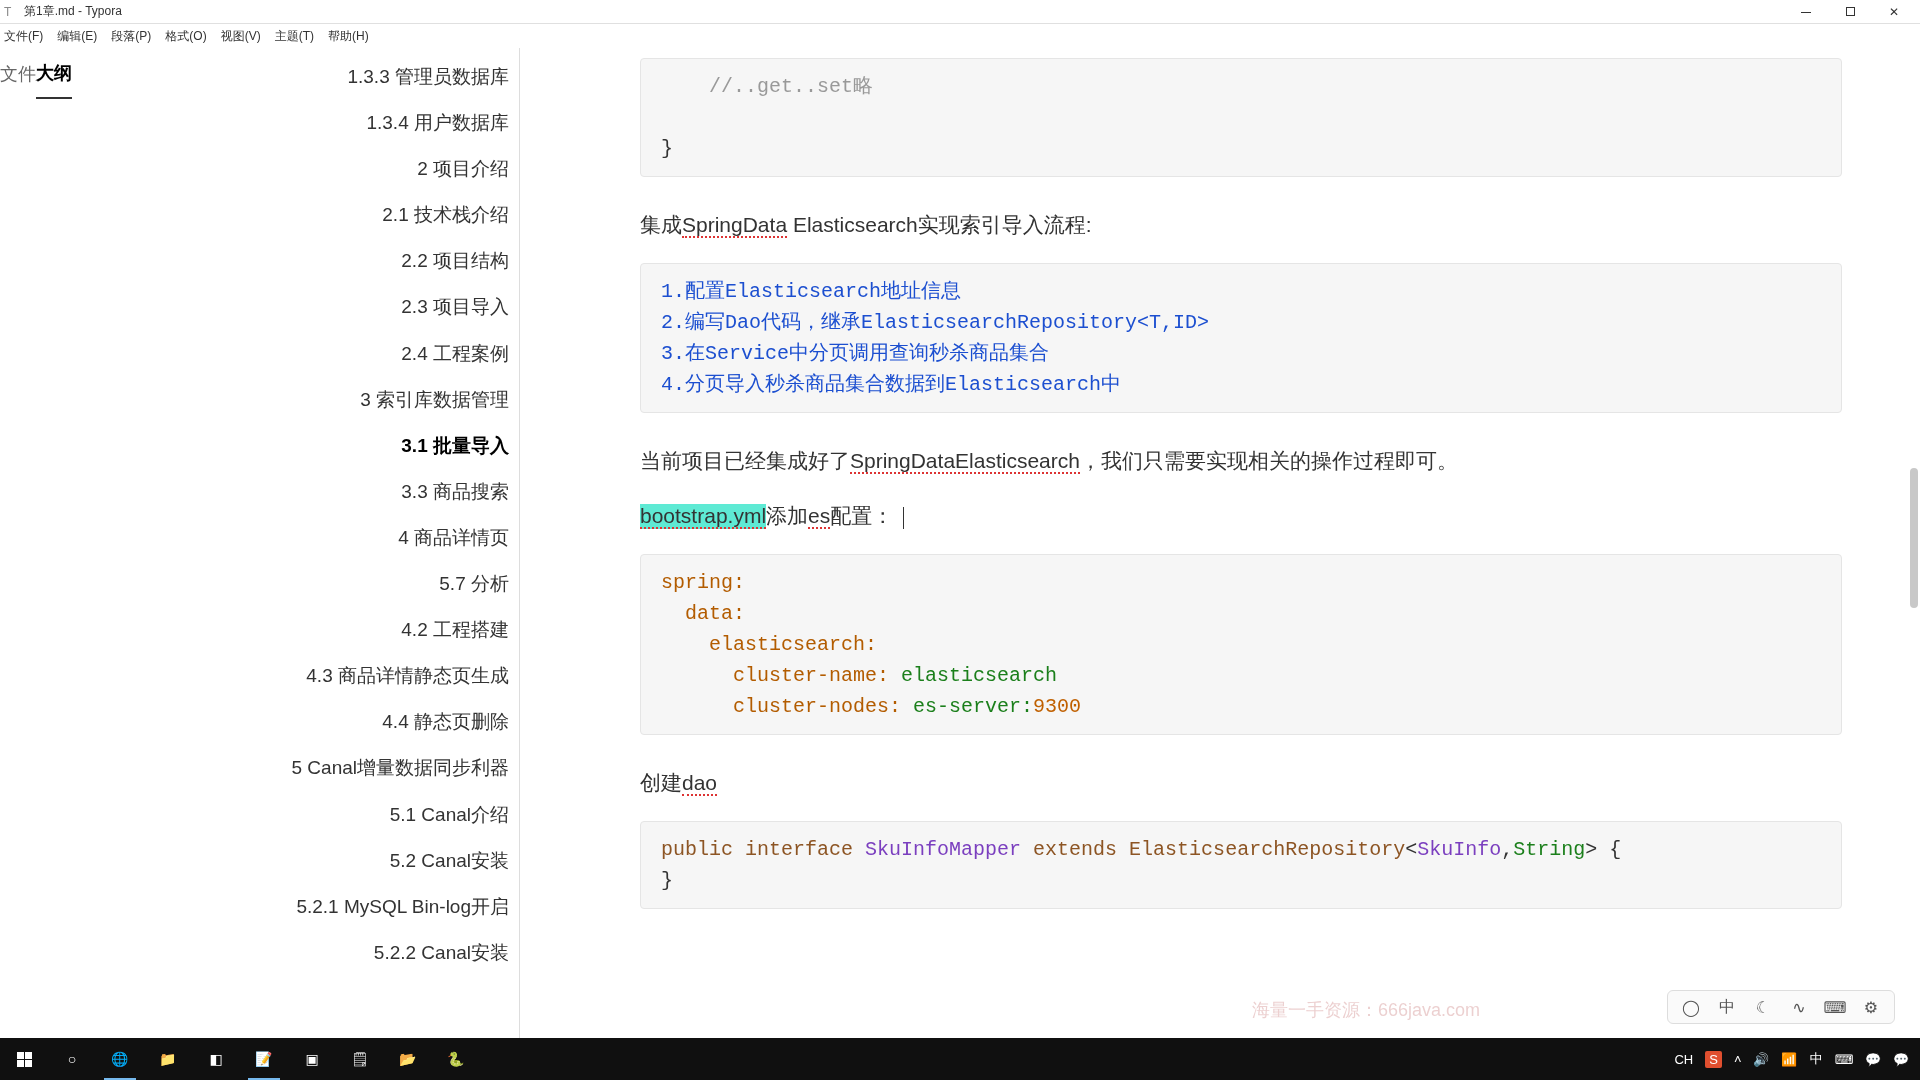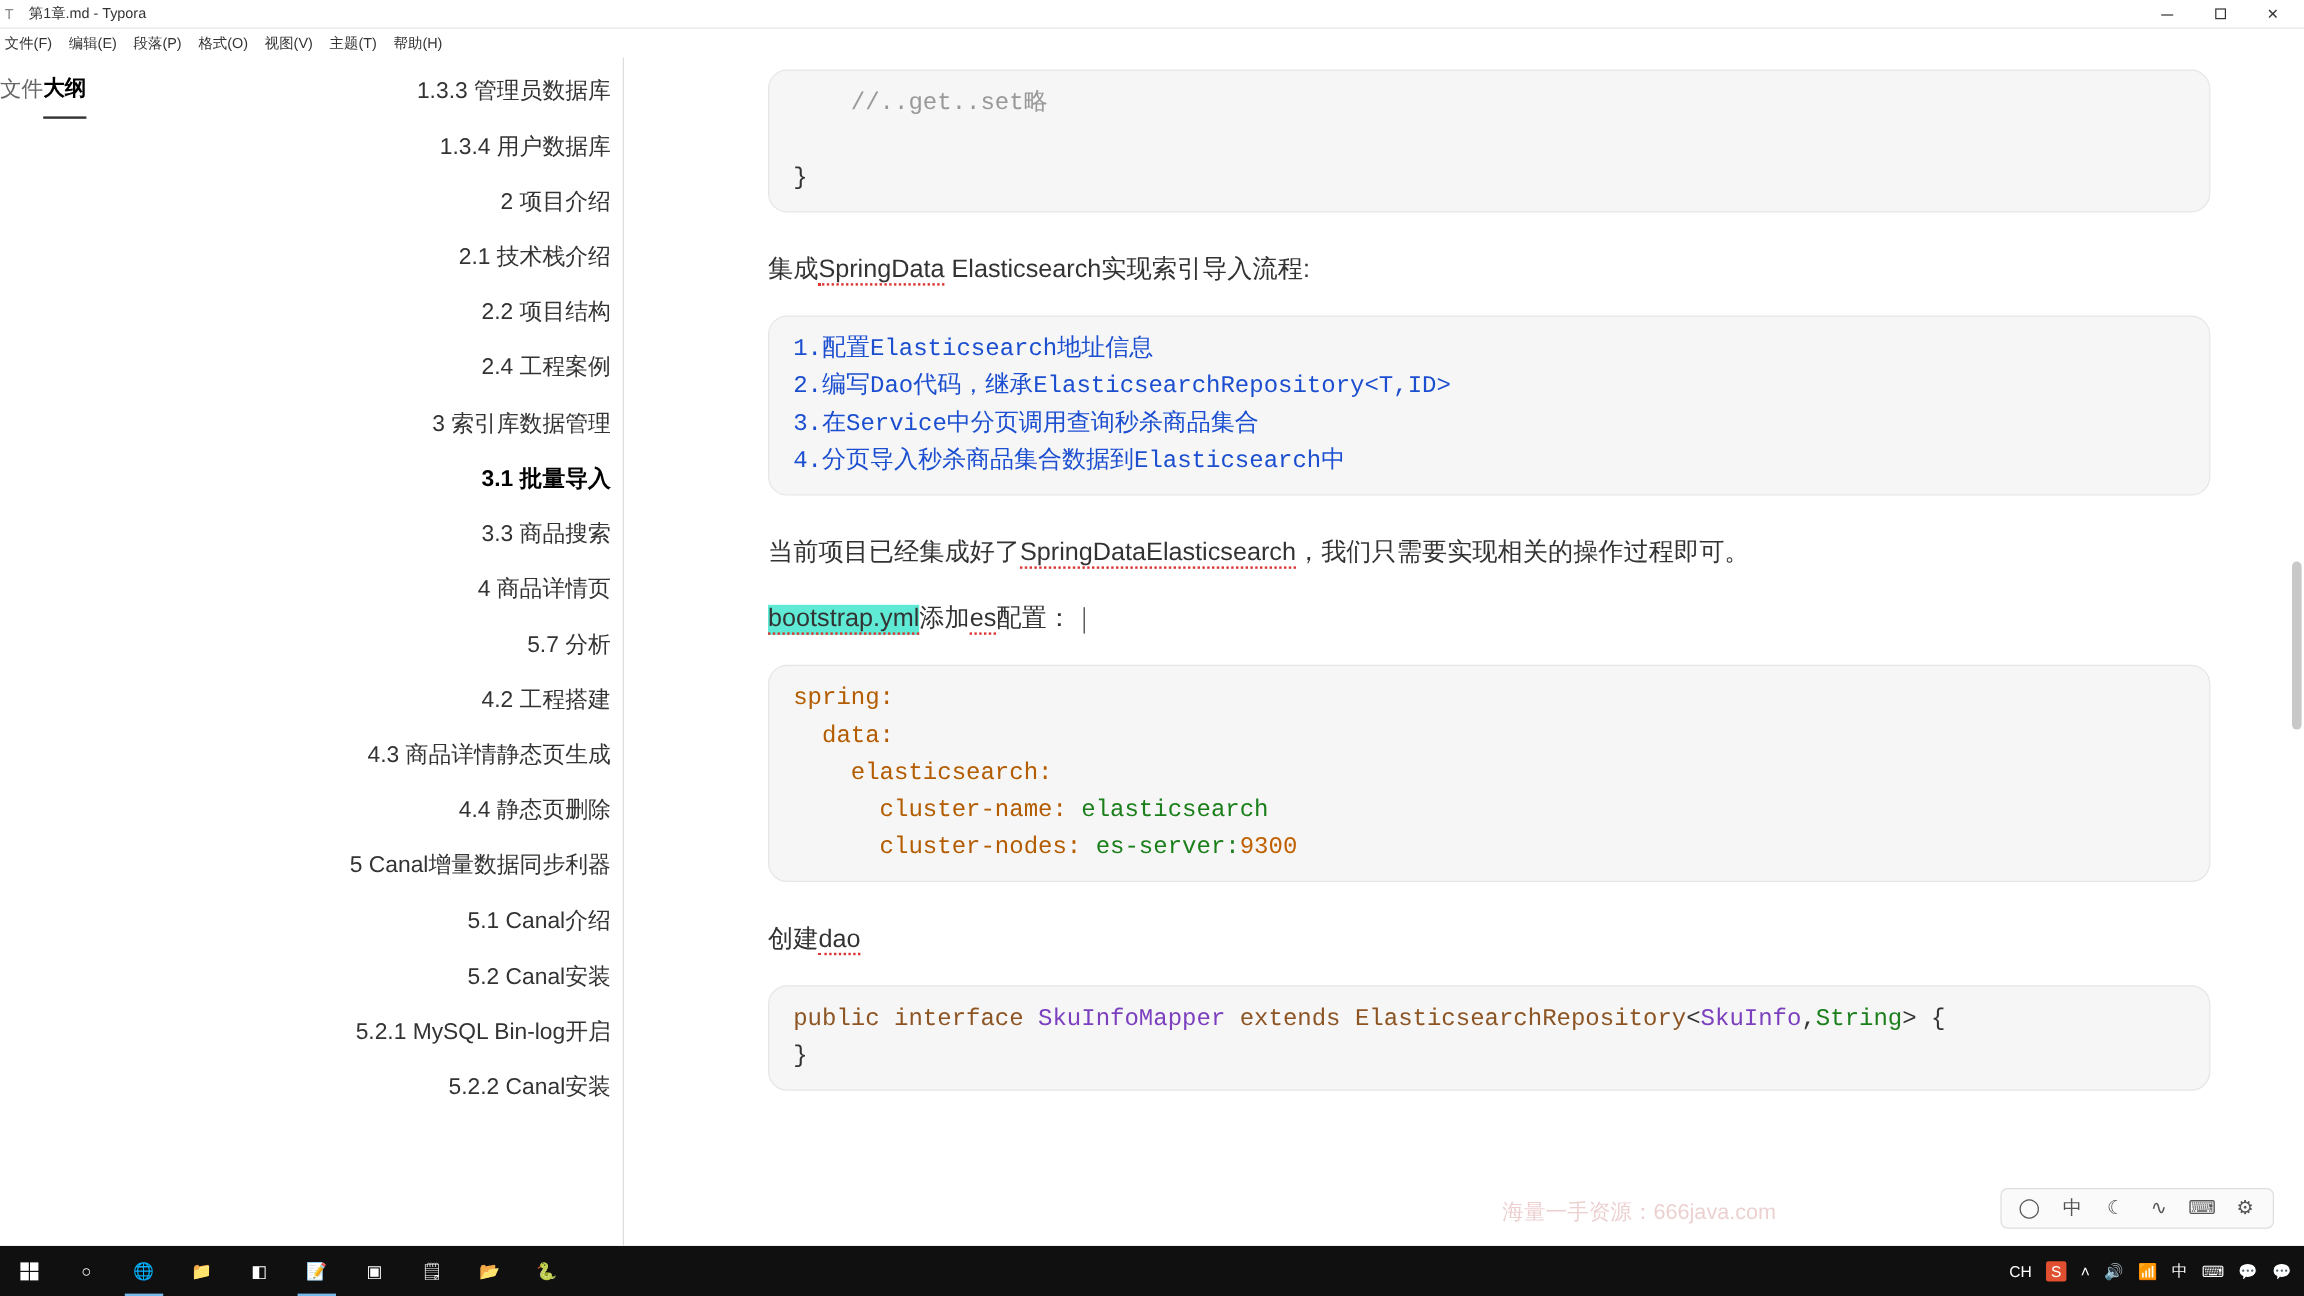--- a/index.html
+++ b/index.html
@@ -25,21 +25,21 @@
   .outline { flex: 1; overflow-y: auto; padding: 6px 0 12px 0; }
   .outline-item { padding: 5px 10px 5px 20px; font-size: 19px; color: #333; cursor: default; white-space: nowrap; line-height: 1.9; text-align: right; }
   .lvl1 { padding-left: 48px; }
   .lvl2 { padding-left: 68px; }
   .lvl3 { padding-left: 88px; }
   .outline-item.active { font-weight: 700; color: #000; }
   
   .editor-wrap { flex: 1; position: relative; overflow: hidden; }
   .editor { padding: 0 78px 0 120px; overflow-y: auto; height: 100%; font-size: 20px; line-height: 1.7; color: #333; }
   
-  .code-block { background: #f6f6f6; border: 1px solid #e5e5e5; border-radius: 16px; padding: 12px 20px; font-family: Consolas, "Courier New", monospace; font-size: 20px; margin: 10px 0 30px 0; white-space: pre; overflow-x: auto; line-height: 1.55; }
+  .code-block { background: #f6f6f6; border: 1px solid #e5e5e5; border-radius: 4px; padding: 12px 20px; font-family: Consolas, "Courier New", monospace; font-size: 20px; margin: 10px 0 30px 0; white-space: pre; overflow-x: auto; line-height: 1.55; }
   
   .comment { color: #999; }
   .tok-blue { color: #1c4fd0; }
   .tok-key { color: #b35c00; }
   .tok-green { color: #1b7f1b; }
   .tok-orange { color: #c06000; }
   .tok-brown { color: #8d5524; }
   .tok-purple { color: #7b3fbf; }
   
   .para { margin: 20px 0; font-size: 21px; }
@@ -96,20 +96,21 @@
     <div class="sidebar-tabs">
       <div class="sidebar-tab">文件</div>
       <div class="sidebar-tab active">大纲</div>
     </div>
     <div class="outline" id="outline-list">
         <div class="outline-item lvl3">1.3.3 管理员数据库</div>
         <div class="outline-item lvl3">1.3.4 用户数据库</div>
         <div class="outline-item lvl1">2 项目介绍</div>
         <div class="outline-item lvl2">2.1 技术栈介绍</div>
         <div class="outline-item lvl2">2.2 项目结构</div>
+        <div class="outline-item lvl2">2.3 项目导入</div>
         <div class="outline-item lvl2">2.4 工程案例</div>
         <div class="outline-item lvl1">3 索引库数据管理</div>
         <div class="outline-item lvl2 active">3.1 批量导入</div>
         <div class="outline-item lvl2">3.3 商品搜索</div>
         <div class="outline-item lvl1">4 商品详情页</div>
         <div class="outline-item lvl2">5.7 分析</div>
         <div class="outline-item lvl2">4.2 工程搭建</div>
         <div class="outline-item lvl2">4.3 商品详情静态页生成</div>
         <div class="outline-item lvl2">4.4 静态页删除</div>
         <div class="outline-item lvl1">5 Canal增量数据同步利器</div>

